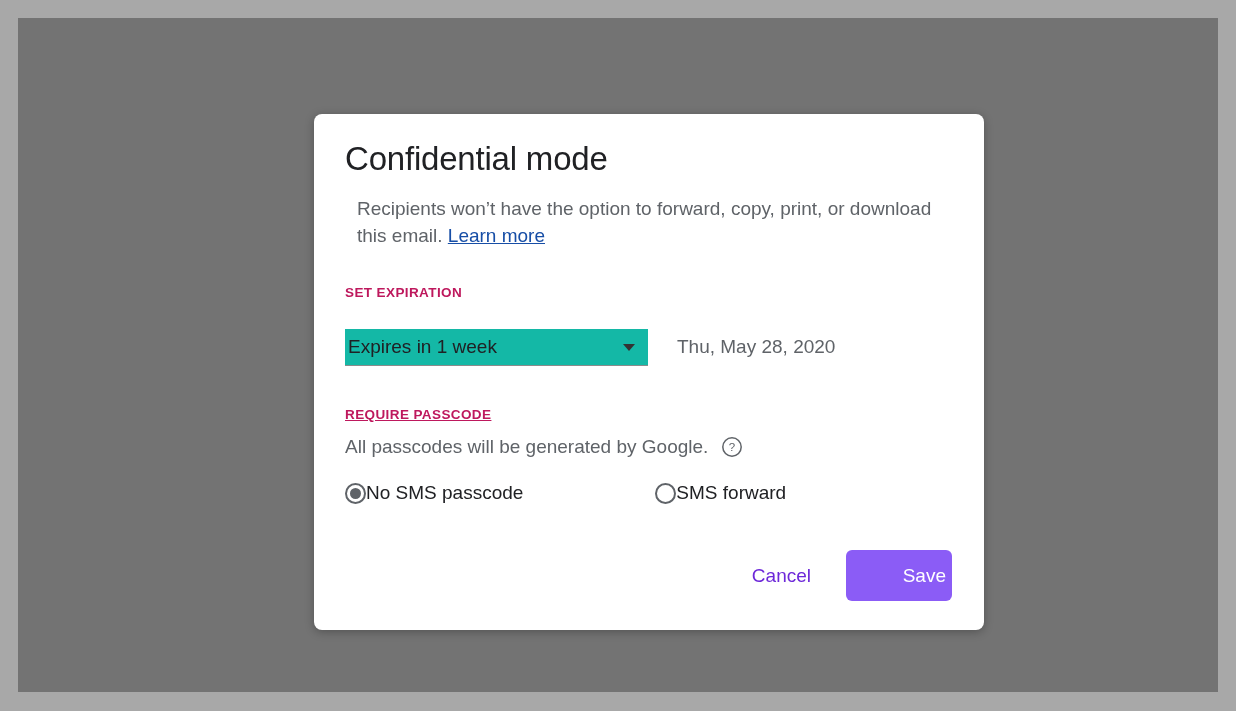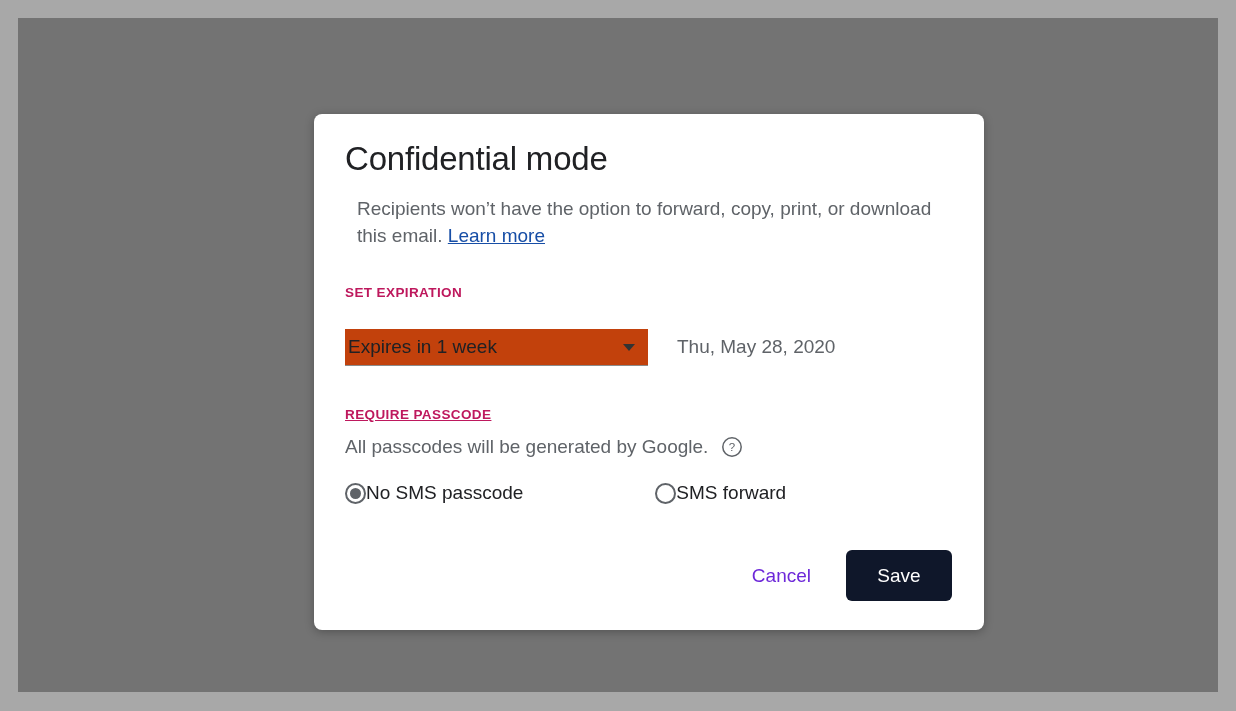--- a/index.html
+++ b/index.html
@@ -99,21 +99,21 @@
     left: 0;
     top: 213px;
     height: 40px;
     display: flex;
     align-items: center;
   }
   .select-box {
     position: relative;
     width: 303px;
     height: 37px;
-    background: #c2410c;
+    background: #14b8a6;
     border: none;
     border-bottom: 1px solid #8b8b8b;
     box-sizing: border-box;
     display: flex;
     align-items: center;
     cursor: pointer;
   }
   .select-value {
     font-size: 19px;
     color: #202124;
@@ -210,27 +210,28 @@
     border: none;
     font-family: inherit;
     padding: 10px 18px;
     cursor: pointer;
     border-radius: 4px;
   }
   .btn-save {
     margin-left: 17px;
     font-size: 19px;
     color: #ffffff;
-    background: #0f172a;
+    background: #8b5cf6;
     border: none;
     font-family: inherit;
     width: 106px;
     height: 51px;
     border-radius: 6px;
     cursor: pointer;
+    text-align: right;
   }
 </style>
 </head>
 <body>
 
 <div class="page-frame">
   <div class="backdrop">
 
     <div class="dialog">
       <div class="dialog-inner">

